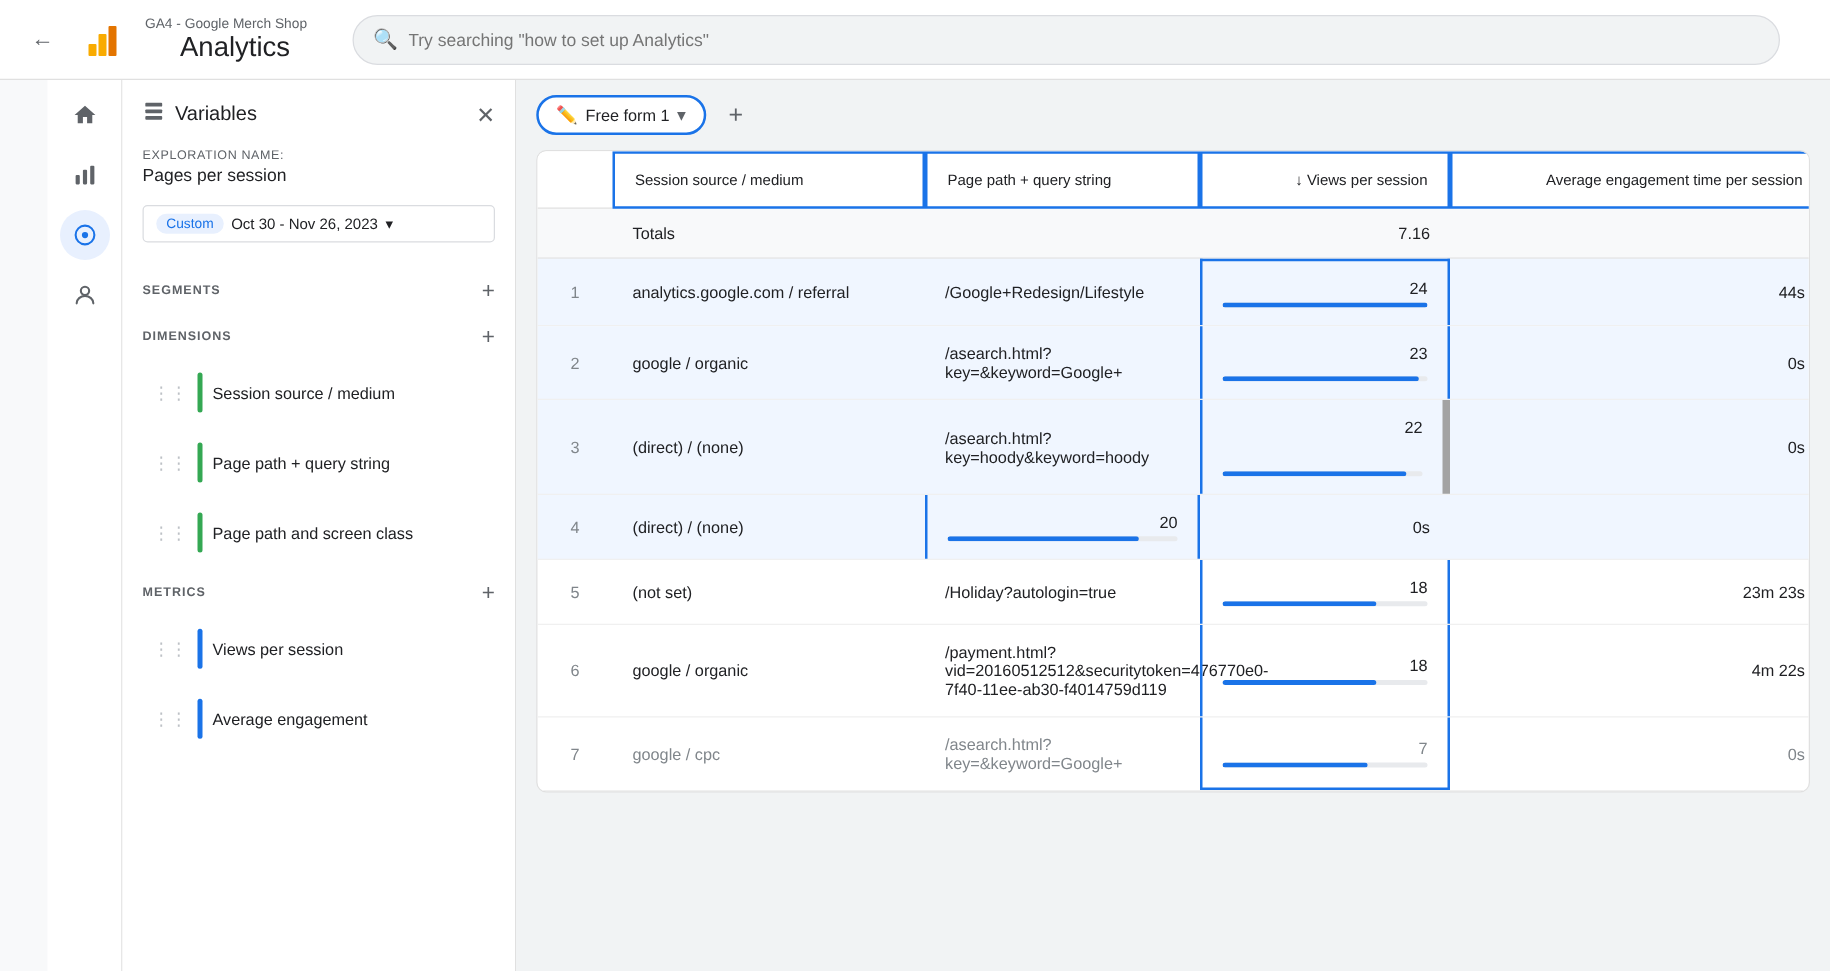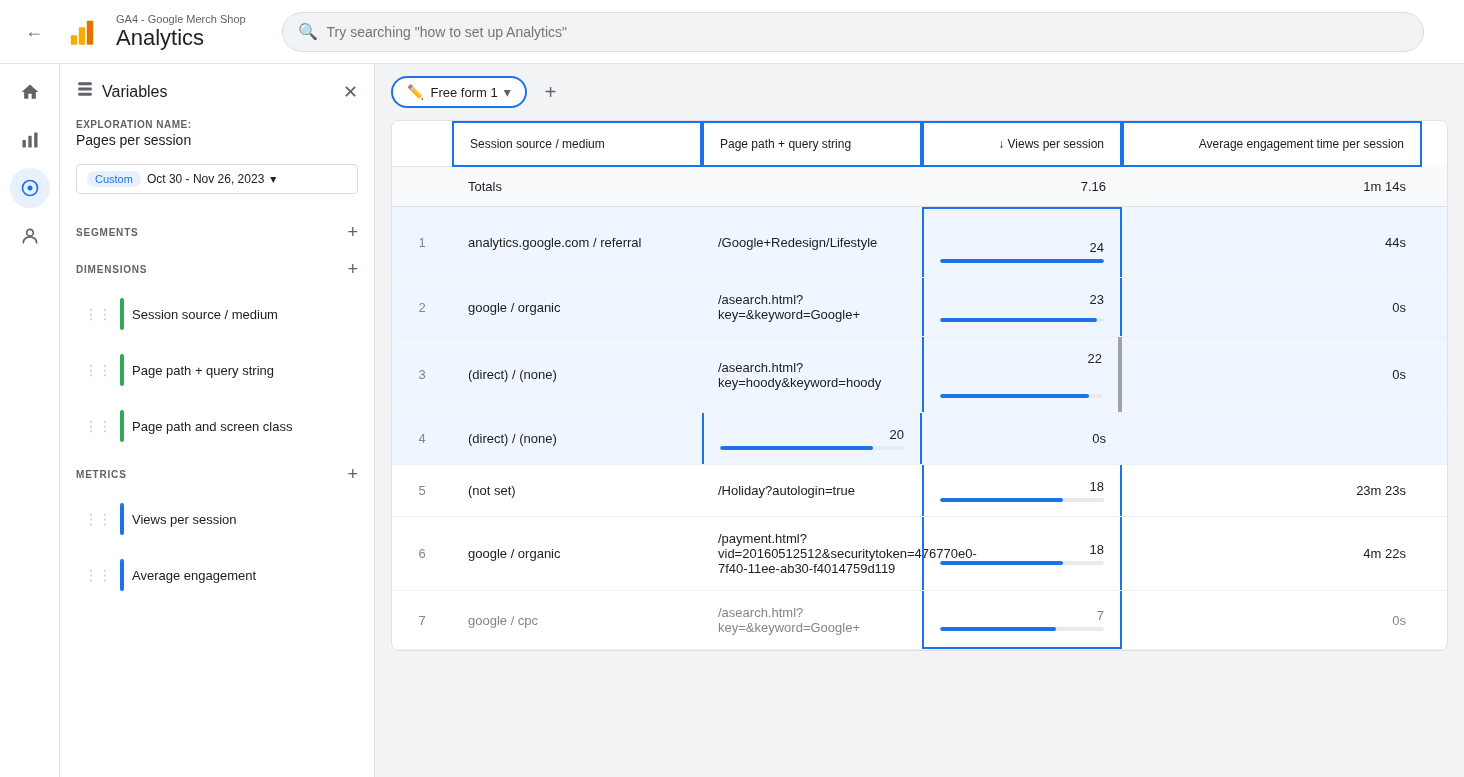--- a/index.html
+++ b/index.html
@@ -18,36 +18,37 @@
     .topbar-back {
       width: 36px; height: 36px; display: flex; align-items: center; justify-content: center;
       cursor: pointer; border-radius: 50%; color: #5f6368; font-size: 18px;
     }
     .topbar-logo {
       width: 36px; height: 36px; display: flex; align-items: center; justify-content: center;
     }
     .topbar-logo svg { width: 32px; height: 32px; }
     .topbar-title-block { display: flex; flex-direction: column; margin-left: 4px; justify-content: flex-end; }
     .topbar-subtitle { font-size: 11px; color: #5f6368; }
-    .topbar-title { font-size: 22px; color: #202124; font-weight: 400; }
+    .topbar-title { font-size: 22px; color: #202124; font-weight: 400; margin-left: 28px; }
     .topbar-search {
       flex: 1; margin: 0 24px;
       border: 1px solid #dadce0; border-radius: 24px;
       display: flex; align-items: center; padding: 0 16px; height: 40px;
       background: #f1f3f4;
     }
     .topbar-search input {
       border: none; background: transparent; outline: none;
       font-size: 14px; color: #5f6368; flex: 1;
     }
 
     
     .main-layout {
       display: flex;
       height: calc(777px - 64px);
+      padding-left: 38px;
     }
 
     
     .nav-icons {
       width: 60px;
       background: #fff;
       border-right: 1px solid #e0e0e0;
       display: flex;
       flex-direction: column;
       align-items: center;
@@ -73,21 +74,21 @@
       display: flex; align-items: center; justify-content: space-between;
       margin-bottom: 16px;
     }
     .panel-header-title {
       display: flex; align-items: center; gap: 8px;
       font-size: 16px; font-weight: 500; color: #202124;
     }
     .panel-header-title .icon { font-size: 18px; color: #5f6368; }
     .close-btn { cursor: pointer; color: #5f6368; font-size: 18px; }
 
-    .exploration-label { font-size: 10px; color: #5f6368; font-weight: 700; text-transform: uppercase; letter-spacing: 0.5px; }
+    .exploration-label { font-size: 10px; color: #5f6368; font-weight: 400; text-transform: uppercase; letter-spacing: 0.5px; }
     .exploration-name { font-size: 14px; color: #202124; font-weight: 500; margin-top: 2px; margin-bottom: 16px; }
 
     .date-range-container { margin-bottom: 20px; }
     .date-range-btn {
       display: flex; align-items: center; gap: 6px;
       border: 1px solid #dadce0; border-radius: 4px; padding: 6px 10px;
       cursor: pointer; background: #fff; font-size: 12px; color: #202124;
     }
     .date-tag { background: #e8f0fe; color: #1a73e8; border-radius: 12px; padding: 2px 8px; font-size: 11px; }
 
@@ -353,30 +354,29 @@
         <div class="col-header outlined metrics-col">
           <span>Average engagement time per session</span>
         </div>
       </div>
 
       <div class="totals-row">
         <div class="totals-cell"></div>
         <div class="totals-cell" style="font-weight:500;">Totals</div>
         <div class="totals-cell"></div>
         <div class="totals-cell right">7.16</div>
-        <div class="totals-cell right">1m 14s</div>
       </div>
 
       <div id="table-rows-container">
           <div class="data-row" style="background: rgb(240, 246, 255);">
     <div class="data-cell row-num">1</div>
     <div class="data-cell">analytics.google.com / referral</div>
     <div class="data-cell">/Google+Redesign/Lifestyle</div>
     <div class="views-cell" style="border-left: 2px solid #1a73e8; border-right: 2px solid #1a73e8; border-top:2px solid #1a73e8; ">
-      <div style="text-align:right;font-size:13px;color:#202124;margin-top:17px;">24</div>
+      <div style="text-align:right;font-size:13px;color:#202124;">24</div>
       <div class="views-bar-wrap">
         <div class="views-bar" style="width:100%;"></div>
       </div>
     </div>
     <div class="data-cell" style="justify-content:flex-end;">44s</div>
   </div>
           <div class="data-row" style="background: rgb(240, 246, 255);">
     <div class="data-cell row-num">2</div>
     <div class="data-cell">google / organic</div>
     <div class="data-cell">/asearch.html?key=&amp;keyword=Google+</div>
@@ -385,21 +385,21 @@
       <div class="views-bar-wrap">
         <div class="views-bar" style="width:95.83333333333334%;"></div>
       </div>
     </div>
     <div class="data-cell" style="justify-content:flex-end;">0s</div>
   </div>
           <div class="data-row" style="background: rgb(240, 246, 255);">
     <div class="data-cell row-num">3</div>
     <div class="data-cell">(direct) / (none)</div>
     <div class="data-cell">/asearch.html?key=hoody&amp;keyword=hoody</div>
-    <div class="views-cell" style="border-left: 2px solid #1a73e8; border-right: 4px solid #a3a3a3; gap: 24px;  ">
+    <div class="views-cell" style="border-left: 2px solid #1a73e8; border-right: 6px solid #a3a3a3; gap: 24px;  ">
       <div style="text-align:right;font-size:13px;color:#202124;">22</div>
       <div class="views-bar-wrap">
         <div class="views-bar" style="width:91.66666666666666%;"></div>
       </div>
     </div>
     <div class="data-cell" style="justify-content:flex-end;">0s</div>
   </div>
           <div class="data-row" style="background: rgb(240, 246, 255);">
     <div class="data-cell row-num">4</div>
     <div class="data-cell">(direct) / (none)</div>

